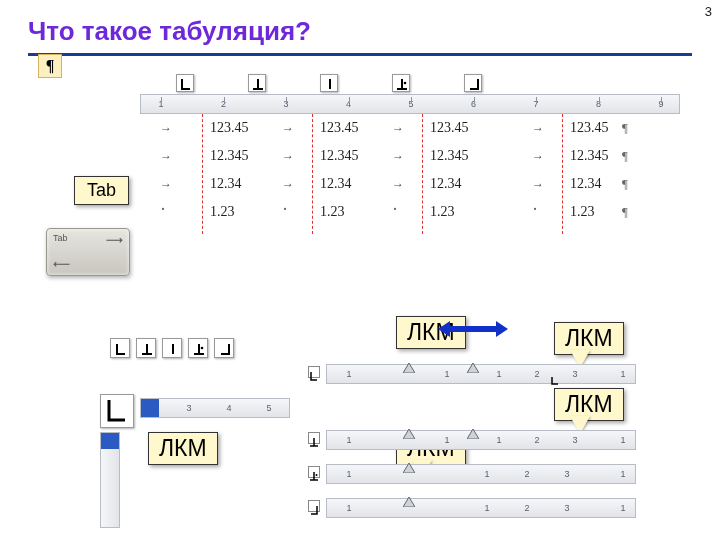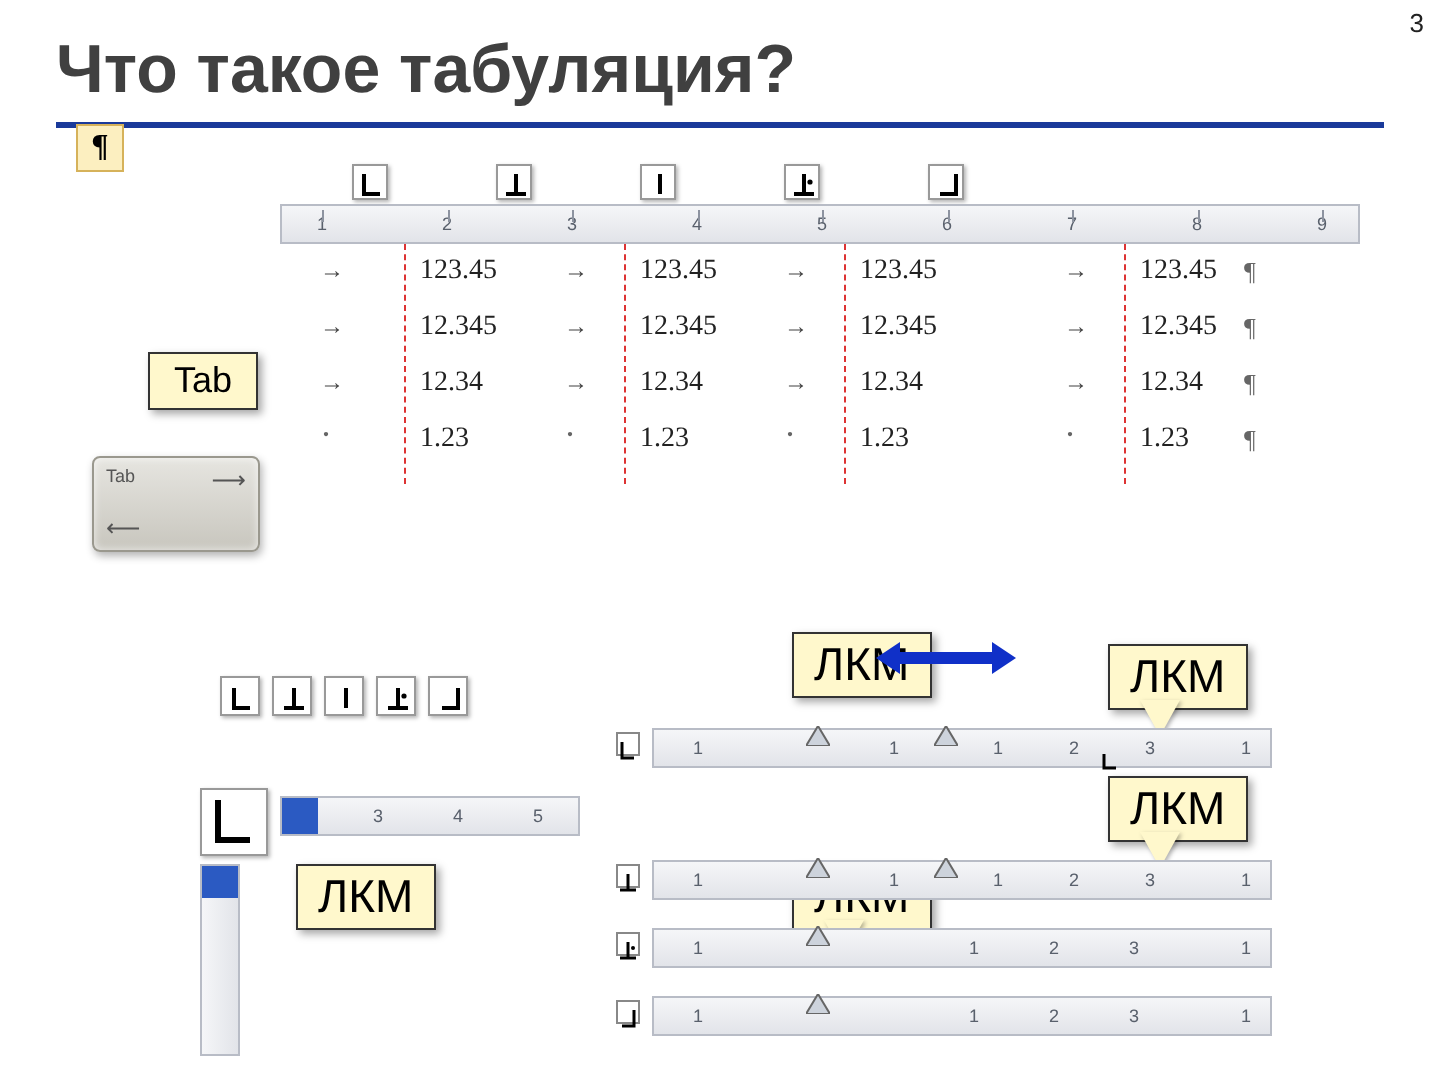--- a/index.html
+++ b/index.html
@@ -13,24 +13,24 @@
     overflow: hidden;
   }
   .slide-num {
     position: absolute;
     top: 4px;
     right: 8px;
     font-size: 13px;
     color: #222;
   }
   .title {
-    font-size: 34px;
+    font-size: 26px;
     font-weight: bold;
     padding: 16px 28px 6px 28px;
-    color: #404040;
+    color: #6d28d9;
   }
   .title-rule {
     margin: 0 28px 10px 28px;
     border: none;
     border-top: 3px solid #1a3a9a;
   }
   .subtitle-row {
     display: flex;
     align-items: center;
     gap: 10px;

